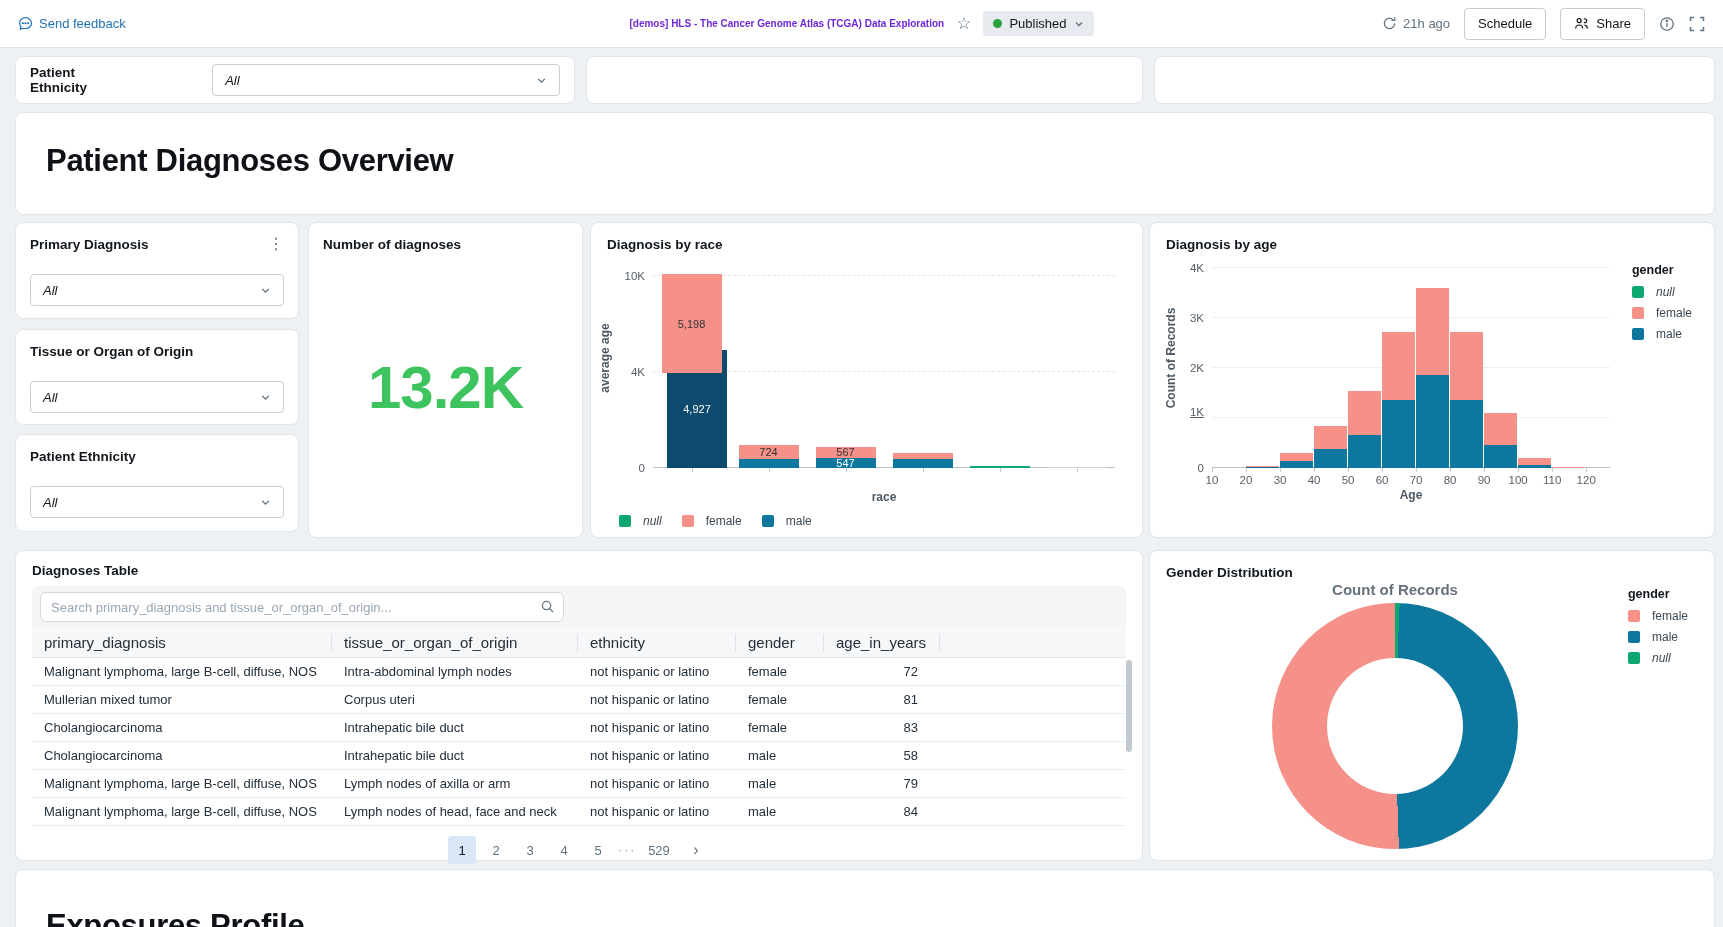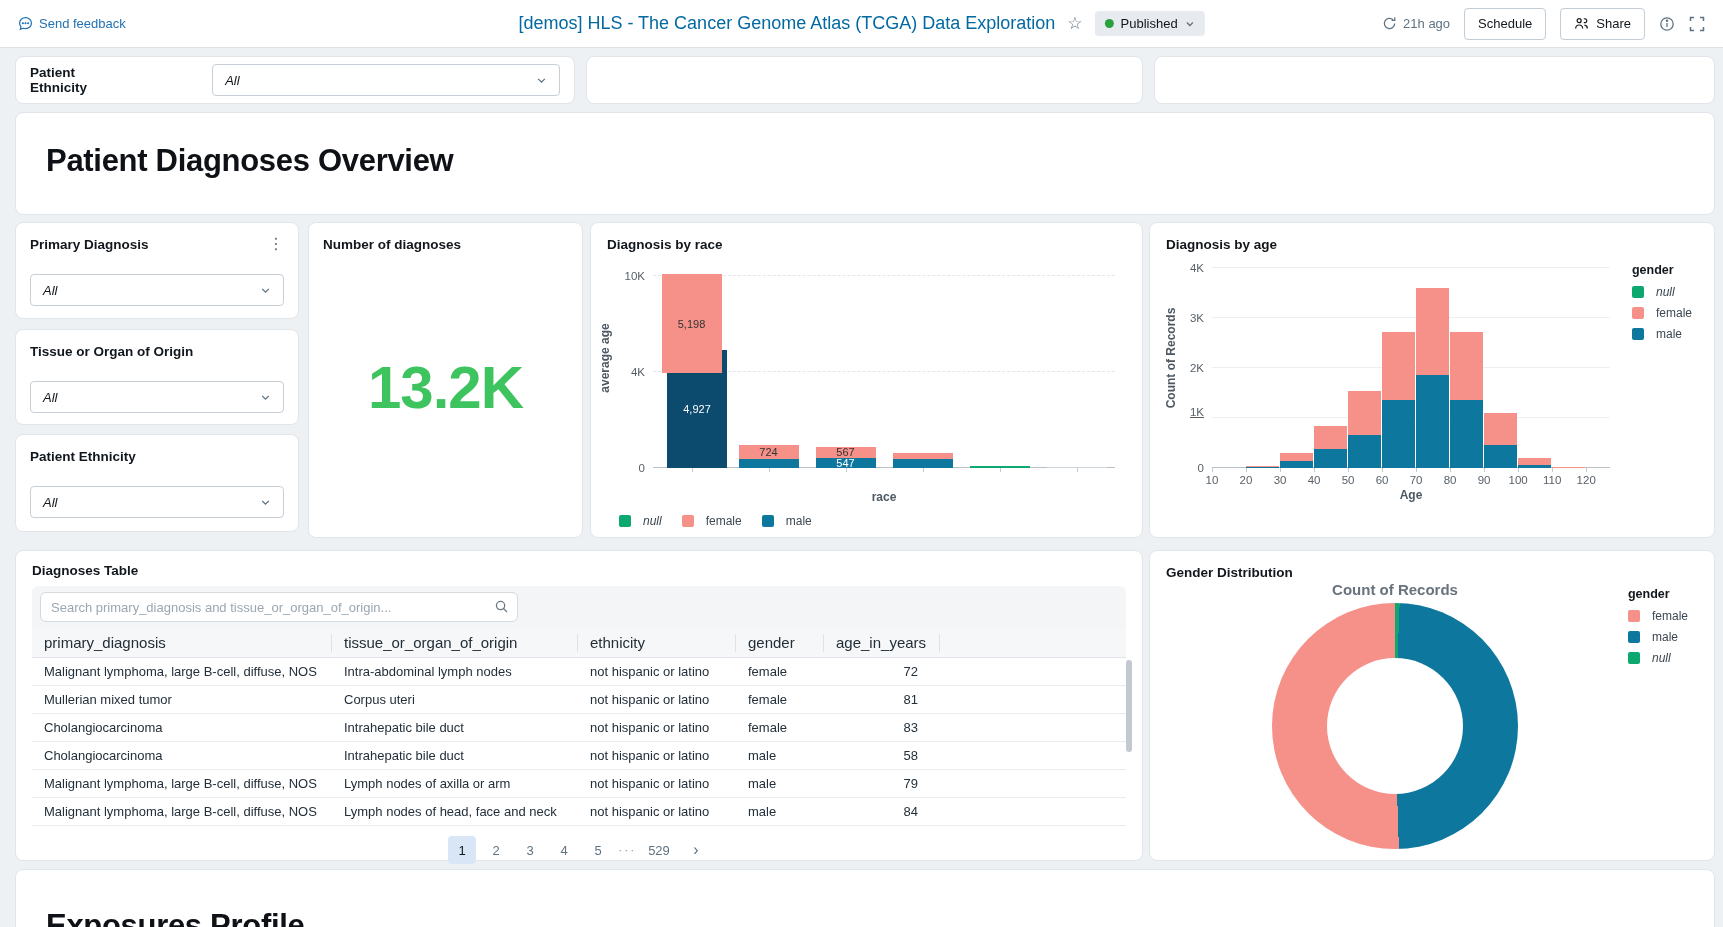--- a/index.html
+++ b/index.html
@@ -8,21 +8,21 @@
     font-family:"Liberation Sans","DejaVu Sans",sans-serif;
     background:#eef1f4; color:#11171c; position:relative; font-size:13px;
   }
   .card { position:absolute; background:#fff; border:1px solid #e0e5ea; border-radius:8px; }
 
   
   .topbar { position:absolute; left:0; top:0; width:1723px; height:48px; background:#fff;
             border-bottom:1px solid #dde2e7; display:flex; align-items:center; padding:0 18px; z-index:5; }
   .feedback { display:flex; align-items:center; gap:6px; color:#2272b4; font-size:13px; cursor:pointer; }
   .tb-center { position:absolute; left:50%; transform:translateX(-50%); display:flex; align-items:center; gap:12px; }
-  .tb-title { font-size:18px; color:#0369a1; white-space:nowrap; }
+  .tb-title { font-size:10px; color:#6d28d9; white-space:nowrap;font-weight:bold; }
   .star { font-size:17px; color:#5f7281; line-height:1; cursor:pointer; }
   .pub-pill { display:flex; align-items:center; gap:7px; background:#e7ebef; border-radius:4px;
               padding:5px 10px; font-size:13px; cursor:pointer; }
   .pub-dot { width:9px; height:9px; border-radius:50%; background:#2aa13f; }
   .tb-right { margin-left:auto; display:flex; align-items:center; gap:14px; color:#5f7281; }
   .refresh { display:flex; align-items:center; gap:6px; font-size:13px; color:#5f7281; cursor:pointer; }
   .btn { display:flex; align-items:center; gap:7px; background:#fff; border:1px solid #c4ccd4; border-radius:4px;
          height:32px; padding:0 13px; font-size:13px; color:#11171c; cursor:pointer; }
   .icon-btn { color:#5f7281; cursor:pointer; display:flex; align-items:center; }
 
@@ -73,21 +73,21 @@
   .legend-box .legend-title { font-weight:700; font-size:12.5px; margin-bottom:8px; color:#11171c; }
   .legend-box .legend-item { margin-bottom:7px; }
 
   .donut { position:absolute; border-radius:50%; }
   .donut-hole { position:absolute; background:#fff; border-radius:50%; }
   .donut-title { position:absolute; text-align:center; font-size:15px; font-weight:700; color:#68727d; }
 
   
   .table-card { padding:12px 16px; }
   .search-row { margin-top:8px; background:#f3f5f7; border-radius:6px 6px 0 0; padding:6px 8px; }
-  .search-input { position:relative; width:478px; }
+  .search-input { position:relative; width:524px; }
   .search-input input { width:100%; height:30px; border:1px solid #d5dade; border-radius:6px;
                         padding:0 30px 0 10px; font-size:13px; font-family:inherit; color:#11171c; background:#fff; }
   .search-input input::placeholder { color:#9aa7b2; }
   .search-icon { position:absolute; right:9px; top:7px; color:#6b7885; }
   .tbl { position:relative; }
   .tbl-header { display:flex; background:#f5f7f9; border-bottom:1px solid #e1e5e9; height:30px; align-items:center; }
   .tbl-header .cell { font-size:15px; color:#242e38; padding:0 12px; border-right:1px solid #dfe3e7; height:18px; line-height:18px; }
   .tbl-header .cell.fill { border-right:none; }
   .tbl-row { display:flex; border-bottom:1px solid #eaedf0; height:28px; align-items:center; }
   .tbl-row .cell { font-size:13px; color:#232f3a; padding:0 12px; white-space:nowrap; overflow:hidden; }

